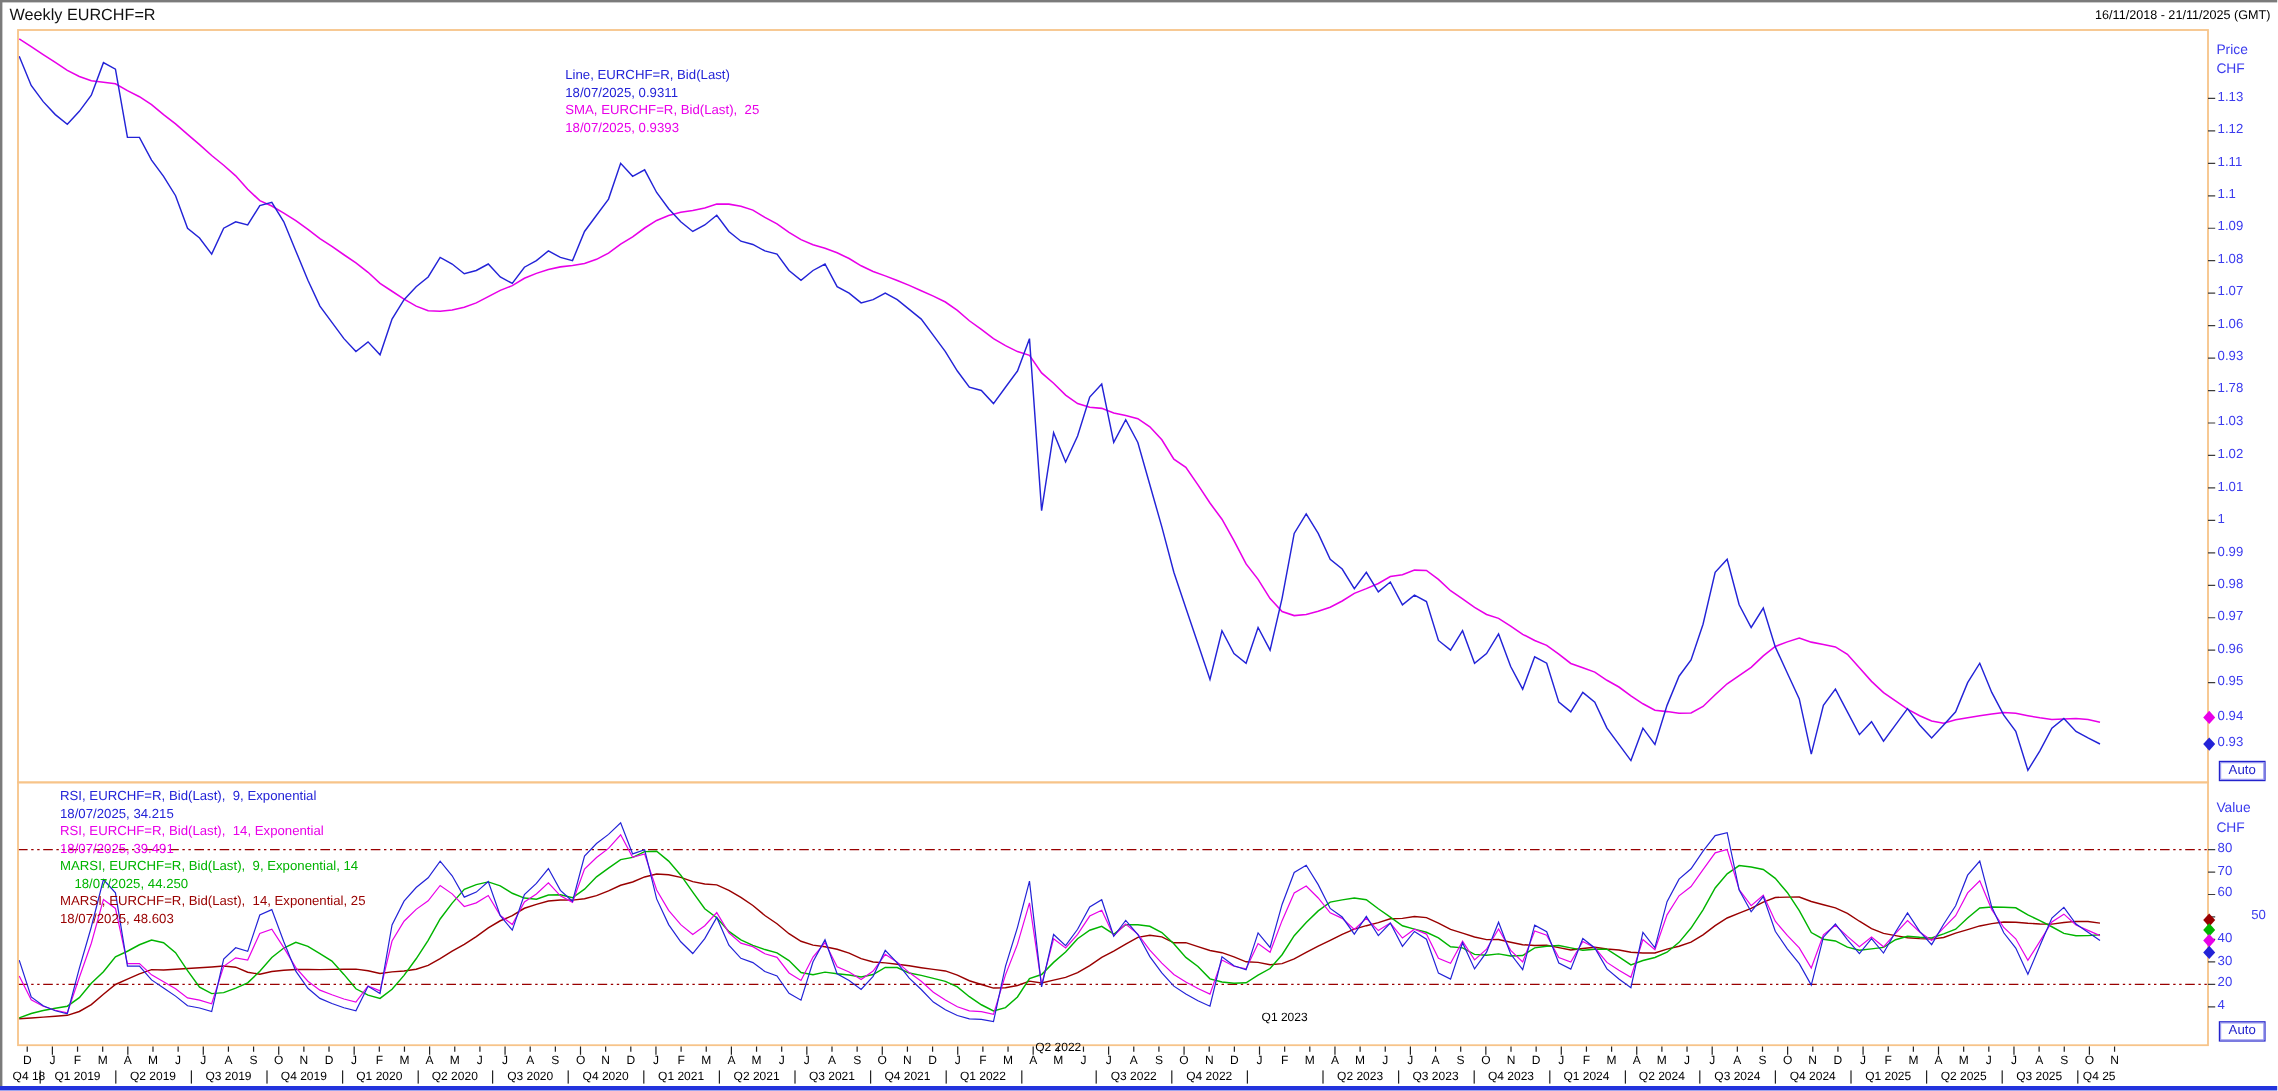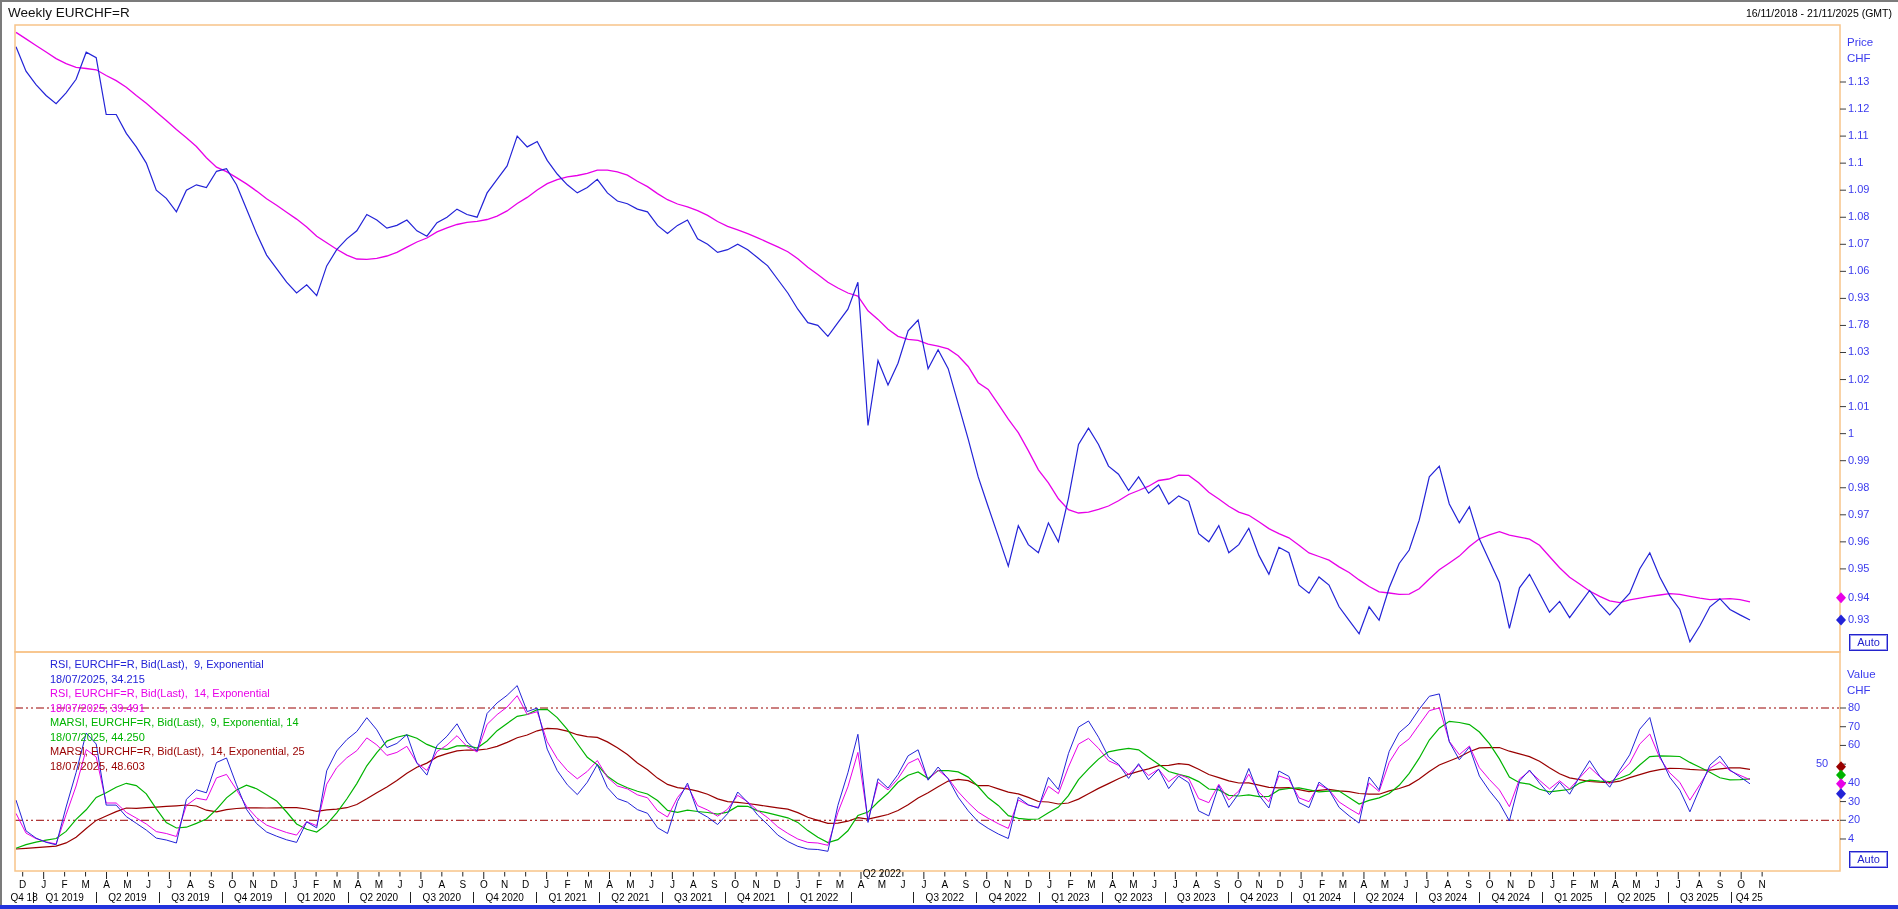--- a/index.html
+++ b/index.html
@@ -161,28 +161,34 @@
       <line x1="1615.432" y1="872" x2="1615.432" y2="879" stroke="#222"></line>
       <line x1="1636.3890000000001" y1="872" x2="1636.3890000000001" y2="876.5" stroke="#222"></line>
       <line x1="1657.346" y1="872" x2="1657.346" y2="876.5" stroke="#222"></line>
       <line x1="1678.303" y1="872" x2="1678.303" y2="879" stroke="#222"></line>
       <line x1="1699.26" y1="872" x2="1699.26" y2="876.5" stroke="#222"></line>
       <line x1="1720.217" y1="872" x2="1720.217" y2="876.5" stroke="#222"></line>
       <line x1="1741.1740000000002" y1="872" x2="1741.1740000000002" y2="879" stroke="#222"></line>
       <line x1="1762.131" y1="872" x2="1762.131" y2="876.5" stroke="#222"></line>
     </svg>
 
+  <div id="price-legend" class="legend">
+    <div style="color: rgb(35, 35, 215);">Line, EURCHF=R, Bid(Last)</div>
+    <div style="color: rgb(35, 35, 215);">18/07/2025, 0.9311</div>
+    <div style="color: rgb(232, 0, 232);">SMA, EURCHF=R, Bid(Last),  25</div>
+    <div style="color: rgb(232, 0, 232);">18/07/2025, 0.9393</div>
+  </div>
 
   <div id="rsi-legend" class="legend">
     <div style="color: rgb(35, 35, 215);">RSI, EURCHF=R, Bid(Last),  9, Exponential</div>
     <div style="color: rgb(35, 35, 215);">18/07/2025, 34.215</div>
     <div style="color: rgb(232, 0, 232);">RSI, EURCHF=R, Bid(Last),  14, Exponential</div>
     <div style="color: rgb(232, 0, 232);">18/07/2025, 39.491</div>
     <div style="color: rgb(0, 180, 0);">MARSI, EURCHF=R, Bid(Last),  9, Exponential, 14</div>
-    <div style="color: rgb(0, 180, 0);">18/07/2025, 44.250</div>
+    <div style="color: rgb(0, 180, 0); margin-left: 12px;">18/07/2025, 44.250</div>
     <div style="color: rgb(153, 0, 0);">MARSI, EURCHF=R, Bid(Last),  14, Exponential, 25</div>
     <div style="color: rgb(153, 0, 0);">18/07/2025, 48.603</div>
   </div>
 
   <div class="axhead" style="left:1847px;top:36px;">Price</div>
   <div class="axhead" style="left:1847px;top:52px;">CHF</div>
   <div class="axhead" style="left:1847px;top:668px;">Value</div>
   <div class="axhead" style="left:1847px;top:684px;">CHF</div>
 
   <div id="auto-price" class="auto-btn">Auto</div>
@@ -206,21 +212,21 @@
       <div class="axlabel" style="left:1848px;top:454px;">0.99</div>
       <div class="axlabel" style="left:1848px;top:481px;">0.98</div>
       <div class="axlabel" style="left:1848px;top:508px;">0.97</div>
       <div class="axlabel" style="left:1848px;top:535px;">0.96</div>
       <div class="axlabel" style="left:1848px;top:562px;">0.95</div>
       <div class="mklabel" style="left:1848px;top:591px;color:#3b3bee;">0.94</div>
       <div class="mklabel" style="left:1848px;top:613px;color:#3b3bee;">0.93</div>
       <div class="axlabel" style="left:1848px;top:701px;">80</div>
       <div class="axlabel" style="left:1848px;top:720px;">70</div>
       <div class="axlabel" style="left:1848px;top:738px;">60</div>
-      <div class="axlabel" style="left:1816px;top:757px;">50</div>
+      <div class="axlabel" style="left:1876px;top:757px;">50</div>
       <div class="axlabel" style="left:1848px;top:776px;">40</div>
       <div class="axlabel" style="left:1848px;top:795px;">30</div>
       <div class="axlabel" style="left:1848px;top:813px;">20</div>
       <div class="axlabel" style="left:1848px;top:832px;">4</div>
       <div class="month" style="left:22.7px;top:879px;">D</div>
       <div class="month" style="left:43.7px;top:879px;">J</div>
       <div class="month" style="left:64.6px;top:879px;">F</div>
       <div class="month" style="left:85.6px;top:879px;">M</div>
       <div class="month" style="left:106.5px;top:879px;">A</div>
       <div class="month" style="left:127.5px;top:879px;">M</div>
@@ -330,21 +336,21 @@
       <div class="qtr" style="left:732.2px;top:892px;width:48px;text-align:center;">Q4 2021</div>
       <div class="qbar" style="left:850.5px;top:892px;"></div>
       <div class="qtr" style="left:795.1px;top:892px;width:48px;text-align:center;">Q1 2022</div>
       <div class="qbar" style="left:913.4px;top:892px;"></div>
       <div class="qtr" style="left:857.9px;top:868px;width:48px;text-align:center;">Q2 2022</div>
       <div class="qbar" style="left:976.2px;top:892px;"></div>
       <div class="qtr" style="left:920.8px;top:892px;width:48px;text-align:center;">Q3 2022</div>
       <div class="qbar" style="left:1039.1px;top:892px;"></div>
       <div class="qtr" style="left:983.7px;top:892px;width:48px;text-align:center;">Q4 2022</div>
       <div class="qbar" style="left:1102.0px;top:892px;"></div>
-      <div class="qtr" style="left:1046.5px;top:892px;width:48px;text-align:center;">Q1 2023</div>
+      <div class="qtr" style="left:1046.5px;top:843px;width:48px;text-align:center;">Q1 2023</div>
       <div class="qbar" style="left:1164.9px;top:892px;"></div>
       <div class="qtr" style="left:1109.4px;top:892px;width:48px;text-align:center;">Q2 2023</div>
       <div class="qbar" style="left:1227.7px;top:892px;"></div>
       <div class="qtr" style="left:1172.3px;top:892px;width:48px;text-align:center;">Q3 2023</div>
       <div class="qbar" style="left:1290.6px;top:892px;"></div>
       <div class="qtr" style="left:1235.2px;top:892px;width:48px;text-align:center;">Q4 2023</div>
       <div class="qbar" style="left:1353.5px;top:892px;"></div>
       <div class="qtr" style="left:1298.0px;top:892px;width:48px;text-align:center;">Q1 2024</div>
       <div class="qbar" style="left:1416.3px;top:892px;"></div>
       <div class="qtr" style="left:1360.9px;top:892px;width:48px;text-align:center;">Q2 2024</div>

